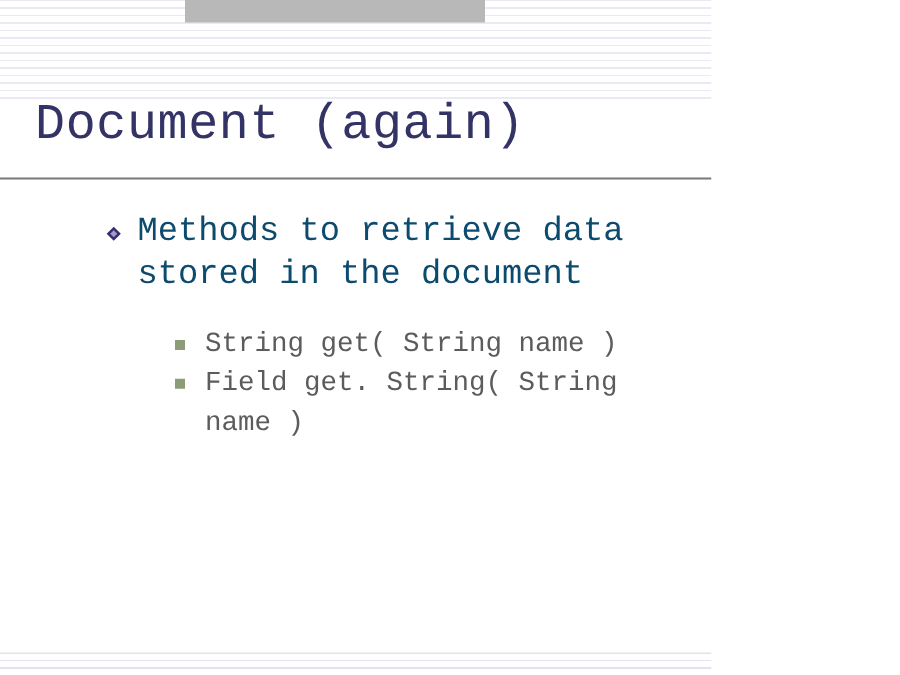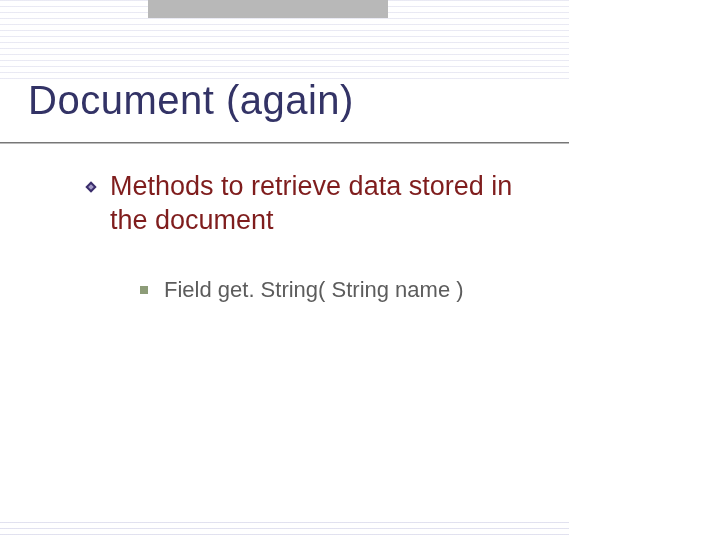--- a/index.html
+++ b/index.html
@@ -9,20 +9,21 @@
     height: 540px;
     background: #ffffff;
     font-family: Verdana, Geneva, sans-serif;
     overflow: hidden;
   }
   .slide {
     position: relative;
     width: 569px;
     height: 540px;
     box-sizing: border-box;
+    font-family: Liberation Mono, monospace;
   }
   
   .top-grid {
     position: absolute;
     top: 0;
     left: 0;
     right: 0;
     height: 80px;
     background-image: repeating-linear-gradient(
       to bottom,
@@ -61,23 +62,23 @@
   .body-indent {
     position: absolute;
     left: 84px;
     top: 170px;
     right: 40px;
   }
   .level1 {
     position: relative;
     padding-left: 26px;
     font-size: 27px;
-    color: #7f1d1d;
+    color: #0c4a6e;
     line-height: 1.25;
-    margin-bottom: 36px;
+    margin-bottom: 22px;
   }
   .level1 .bullet-diamond {
     position: absolute;
     left: 0;
     top: 10px;
     width: 14px;
     height: 14px;
     display: block;
   }
   .bullet-diamond svg { display: block; }
@@ -133,20 +134,24 @@
           <rect x="3" y="3" width="8" height="8" transform="rotate(45 7 7)" fill="#3a2d6b"></rect>
           <rect x="5" y="5" width="4" height="4" transform="rotate(45 7 7)" fill="#a49cc8"></rect>
         </svg>
       </span>
       <span>Methods to retrieve data stored in the document</span>
     </div>
 
     <div class="level2-group">
       <div class="level2">
         <span class="bullet-square"></span>
+        <span>String get( String name )</span>
+      </div>
+      <div class="level2">
+        <span class="bullet-square"></span>
         <span>Field get. String( String name )</span>
       </div>
     </div>
 
   </div>
 
   <div class="bottom-grid"></div>
 </div>
 
 </body></html>

